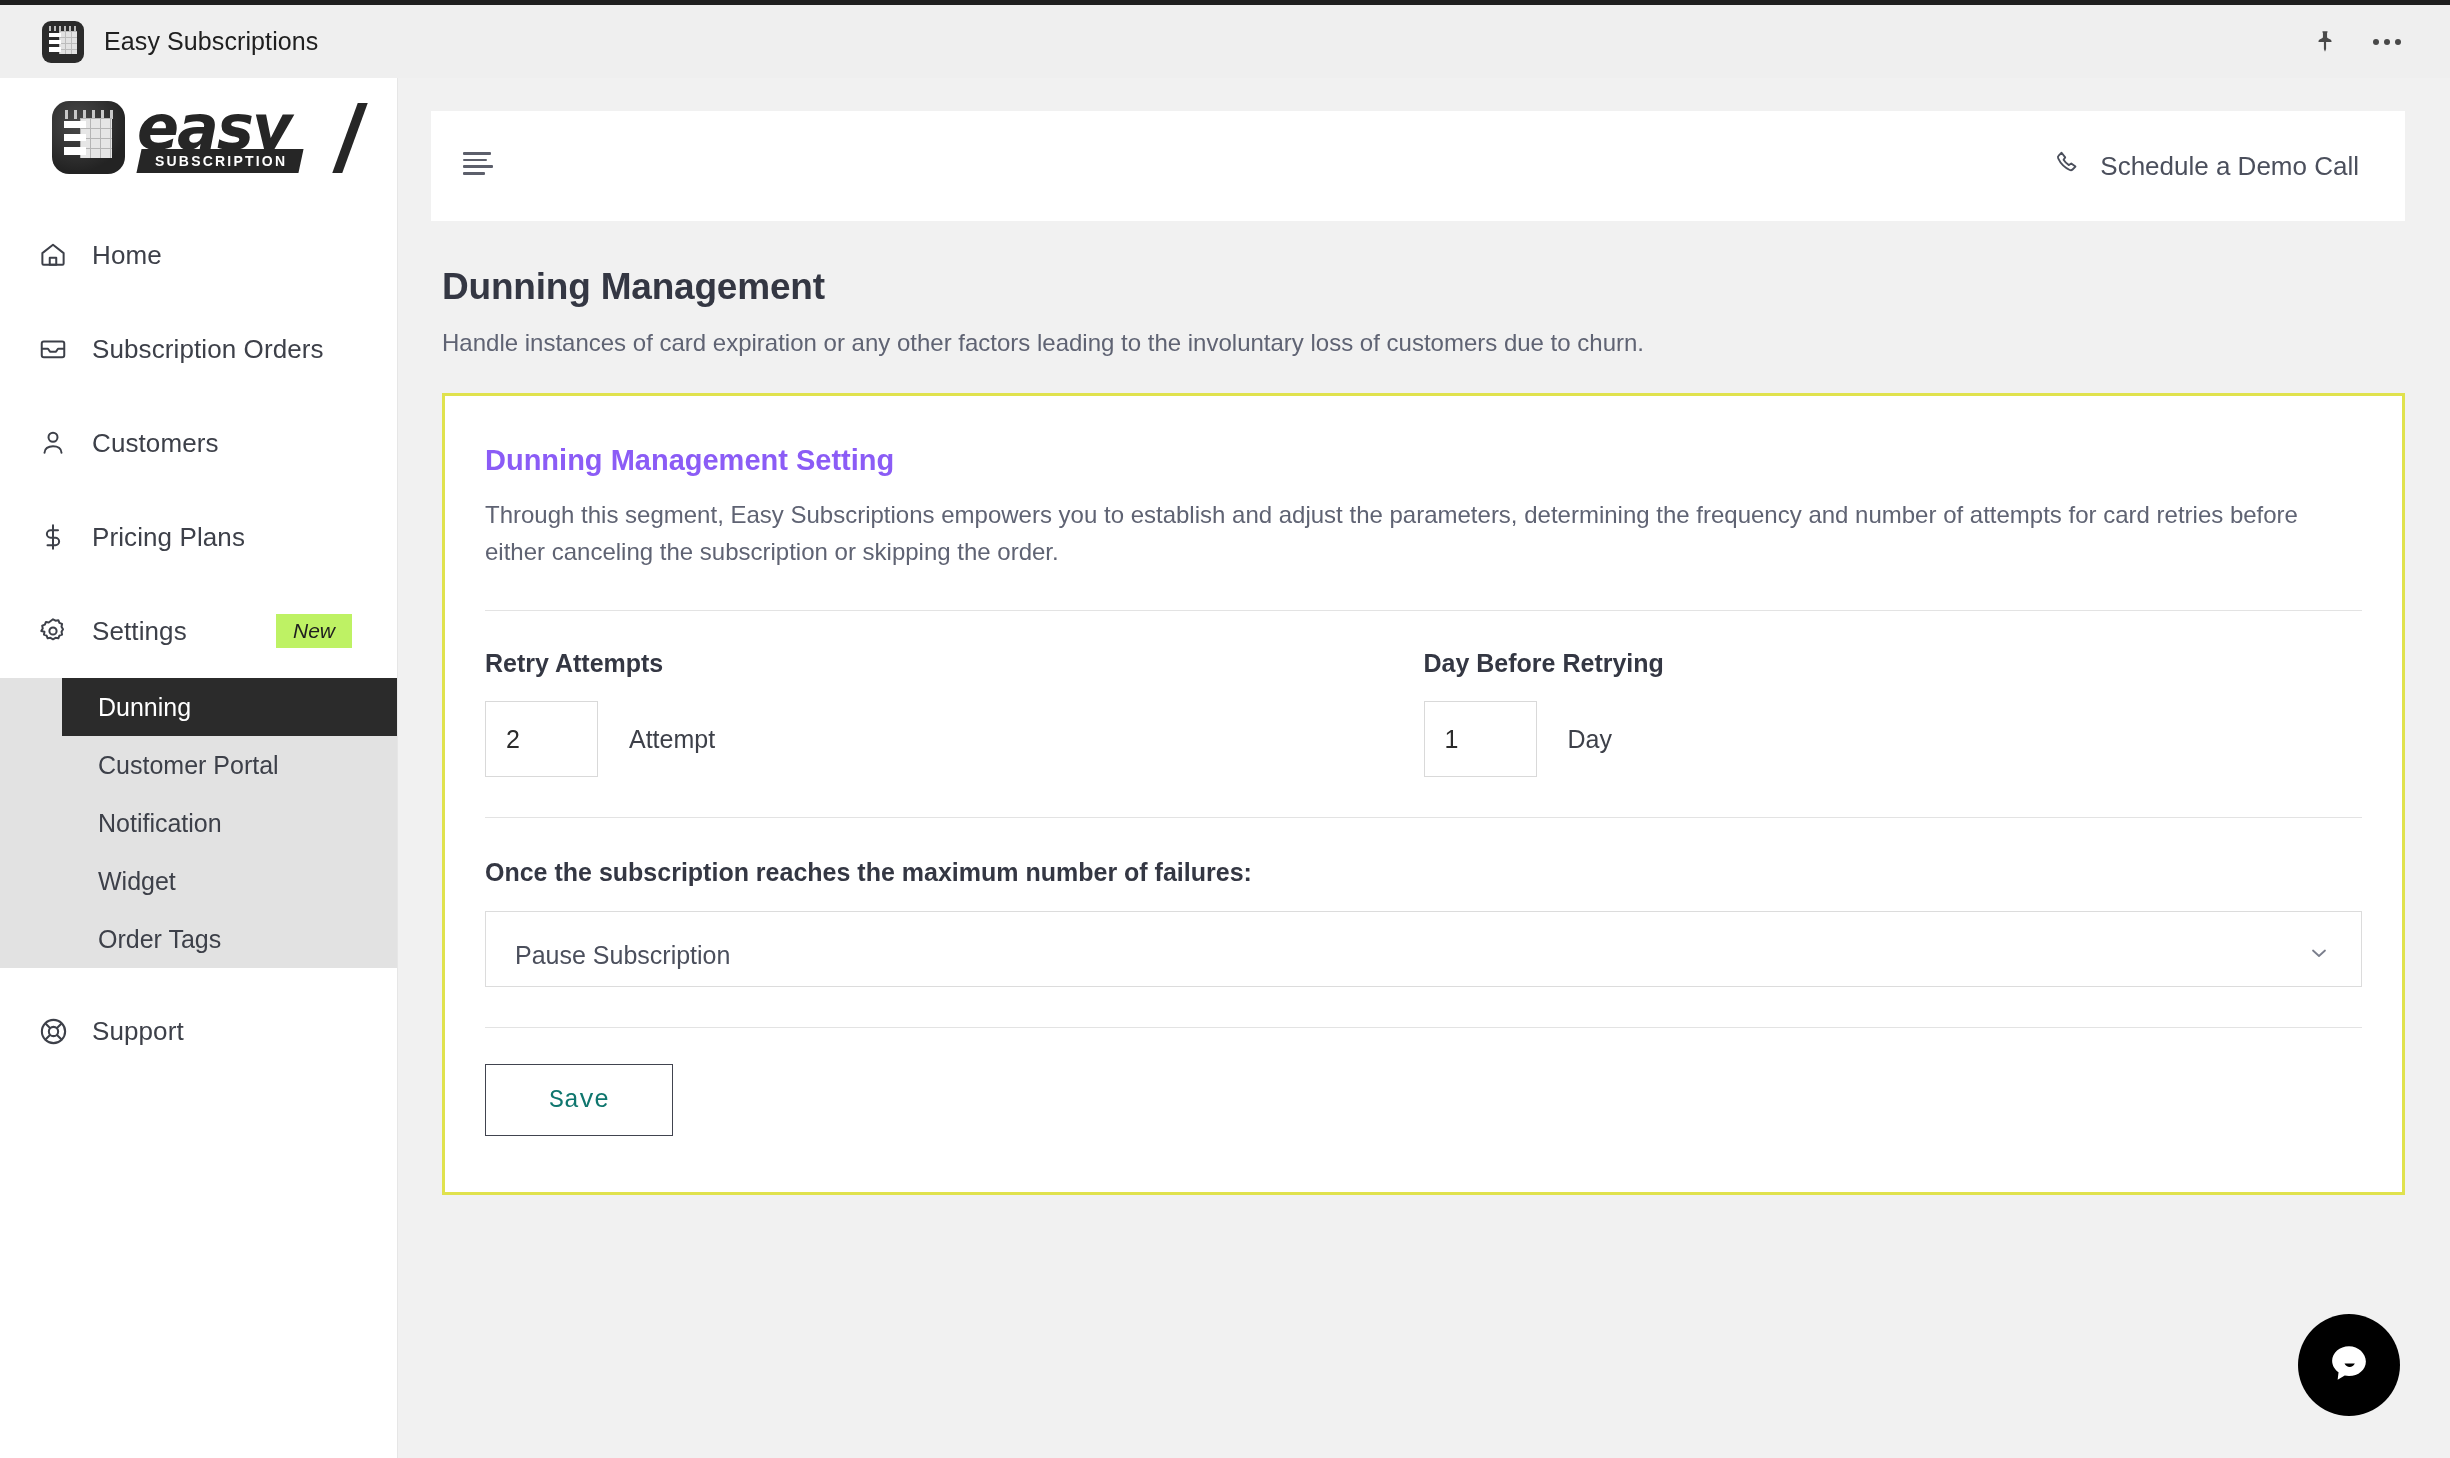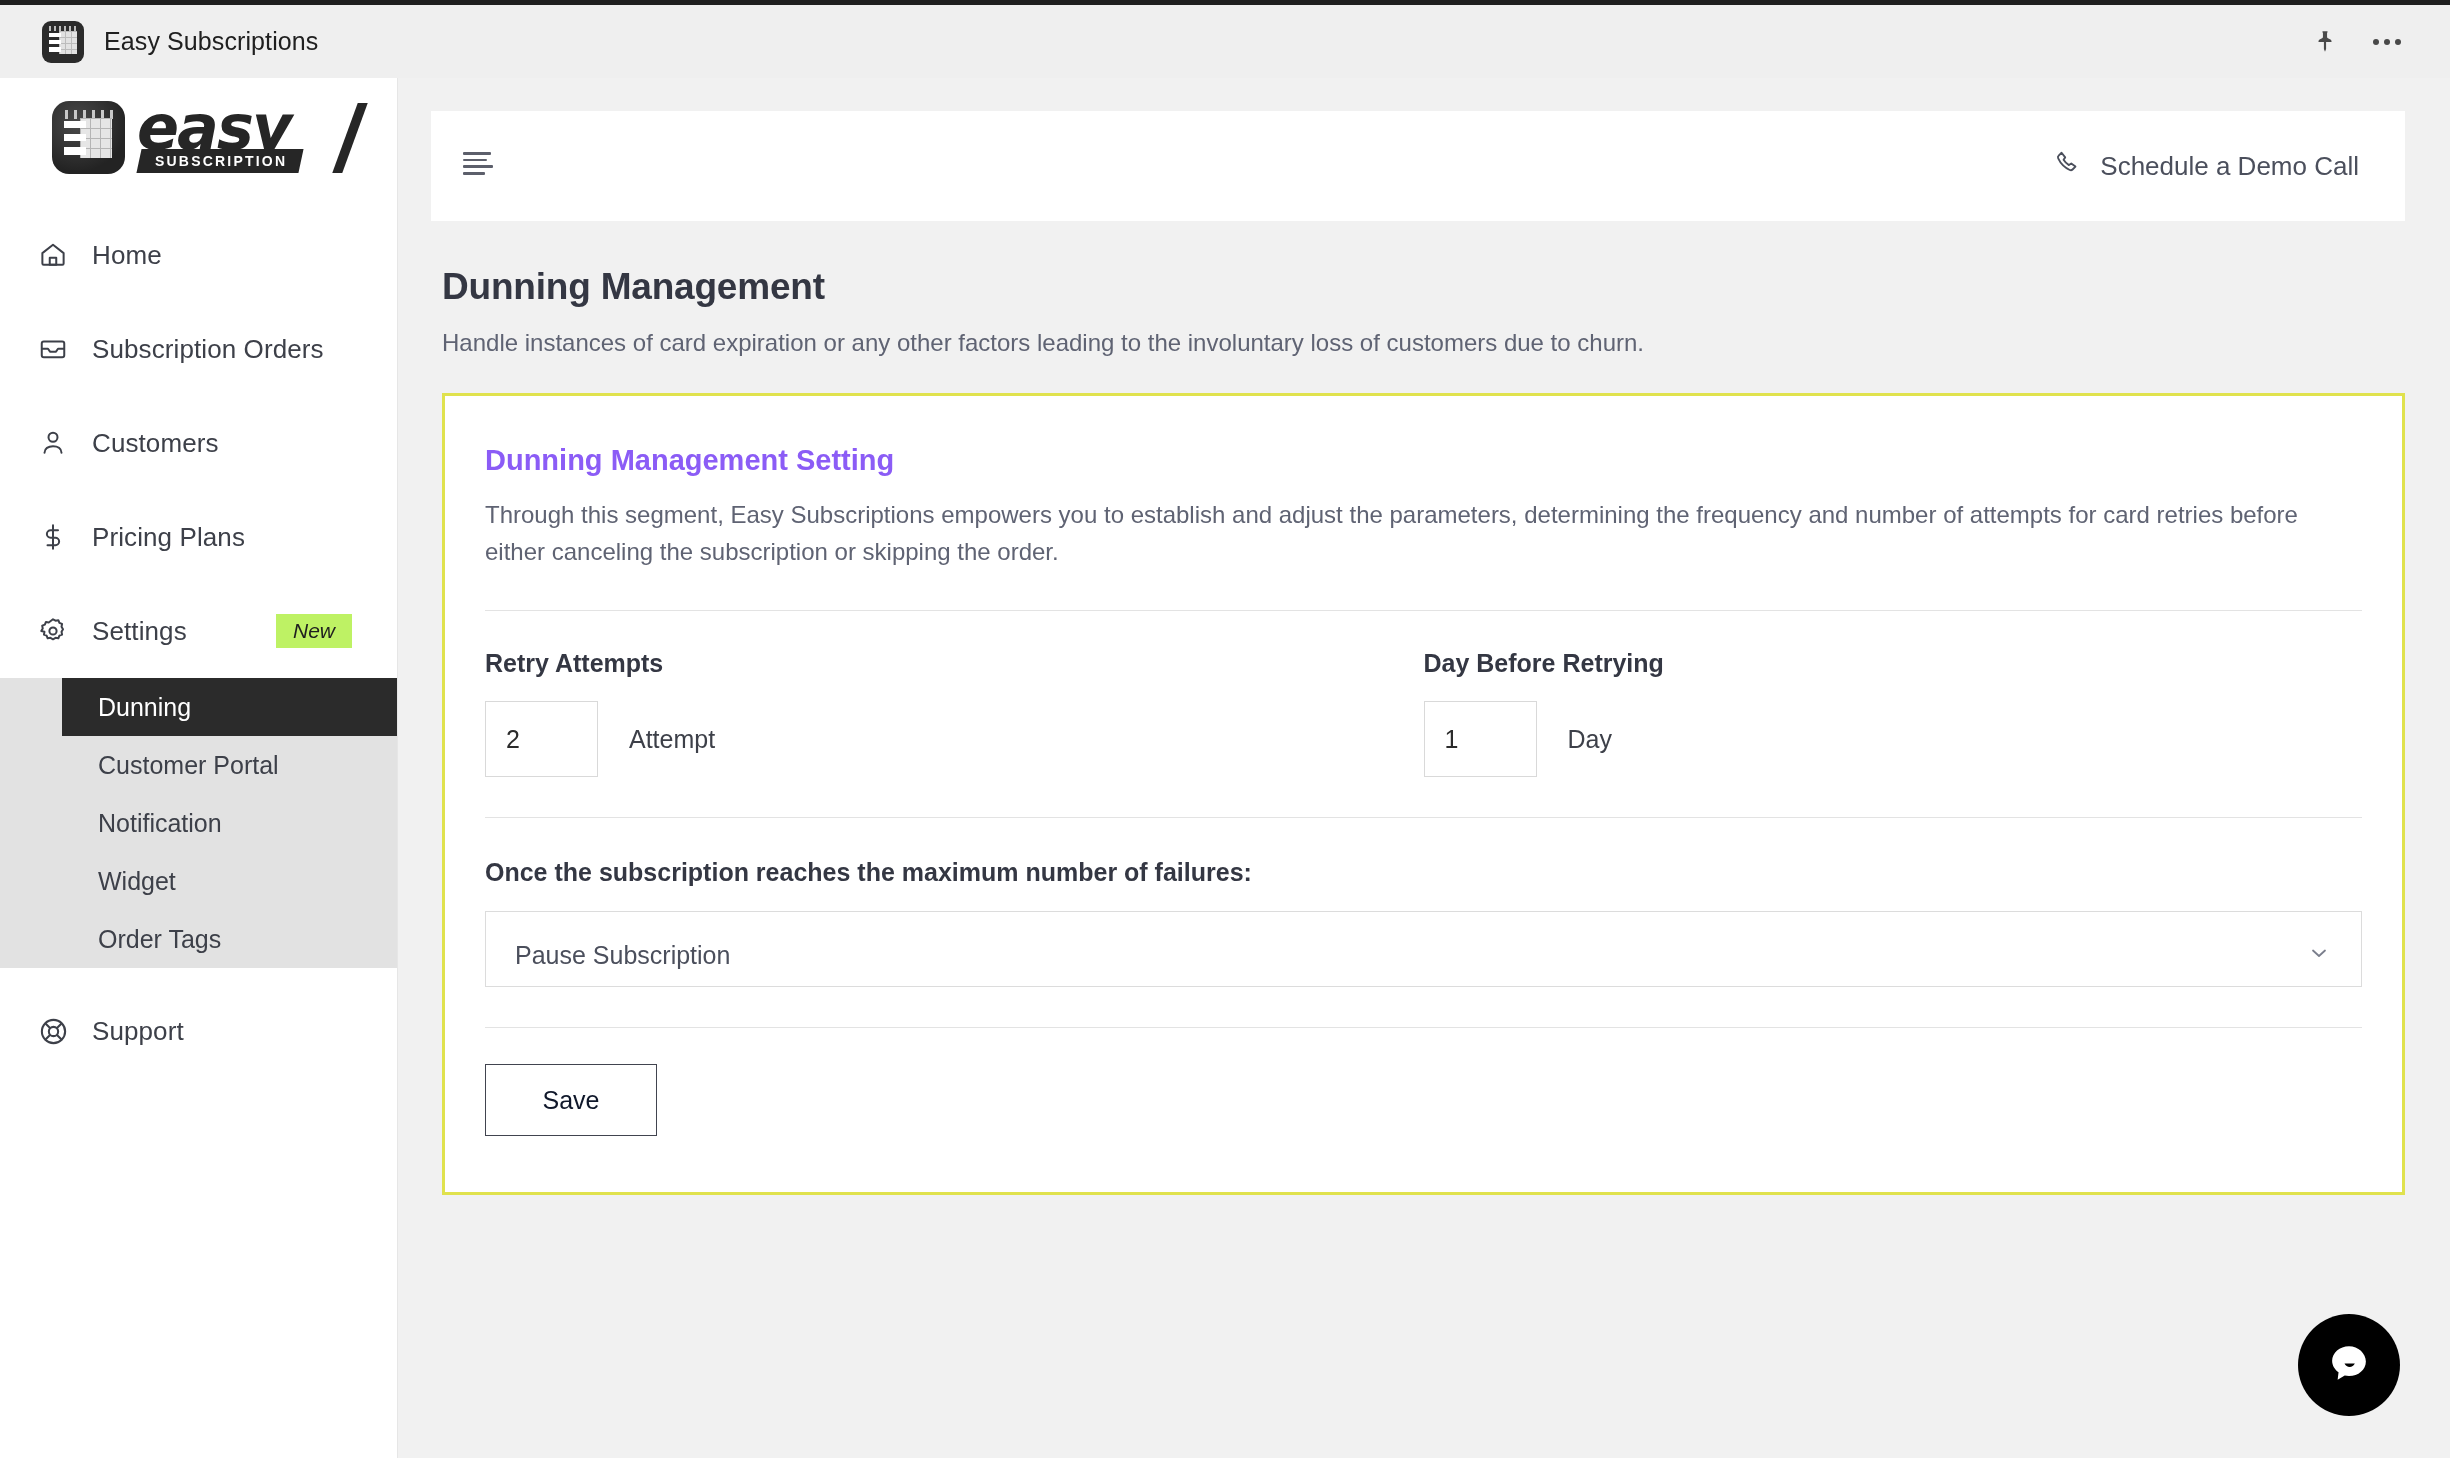--- a/index.html
+++ b/index.html
@@ -254,26 +254,26 @@
     background: #fff;
     display: flex; align-items: center;
     padding: 12px 30px 0 29px;
     cursor: pointer;
   }
   .select-value { font-size: 25px; color: #4b4f5c; }
   .select-caret { margin-left: auto; color: #7a7e8c; }
 
   .save-btn {
     margin-top: 36px;
-    width: 172px; height: 72px;
+    width: 188px; height: 72px;
     background: #fff;
     border: 1px solid #41444f;
-    font-size: 25px; color: #0f172a;
+    font-size: 25px; color: #0f766e;
     cursor: pointer;
-    font-family: Liberation Sans, sans-serif;
+    font-family: Liberation Mono, monospace;
   }
 
   .chat-bubble {
     position: absolute;
     right: 50px; bottom: 42px;
     width: 102px; height: 102px;
     border-radius: 50%;
     background: #000;
     display: flex; align-items: center; justify-content: center;
     cursor: pointer;

